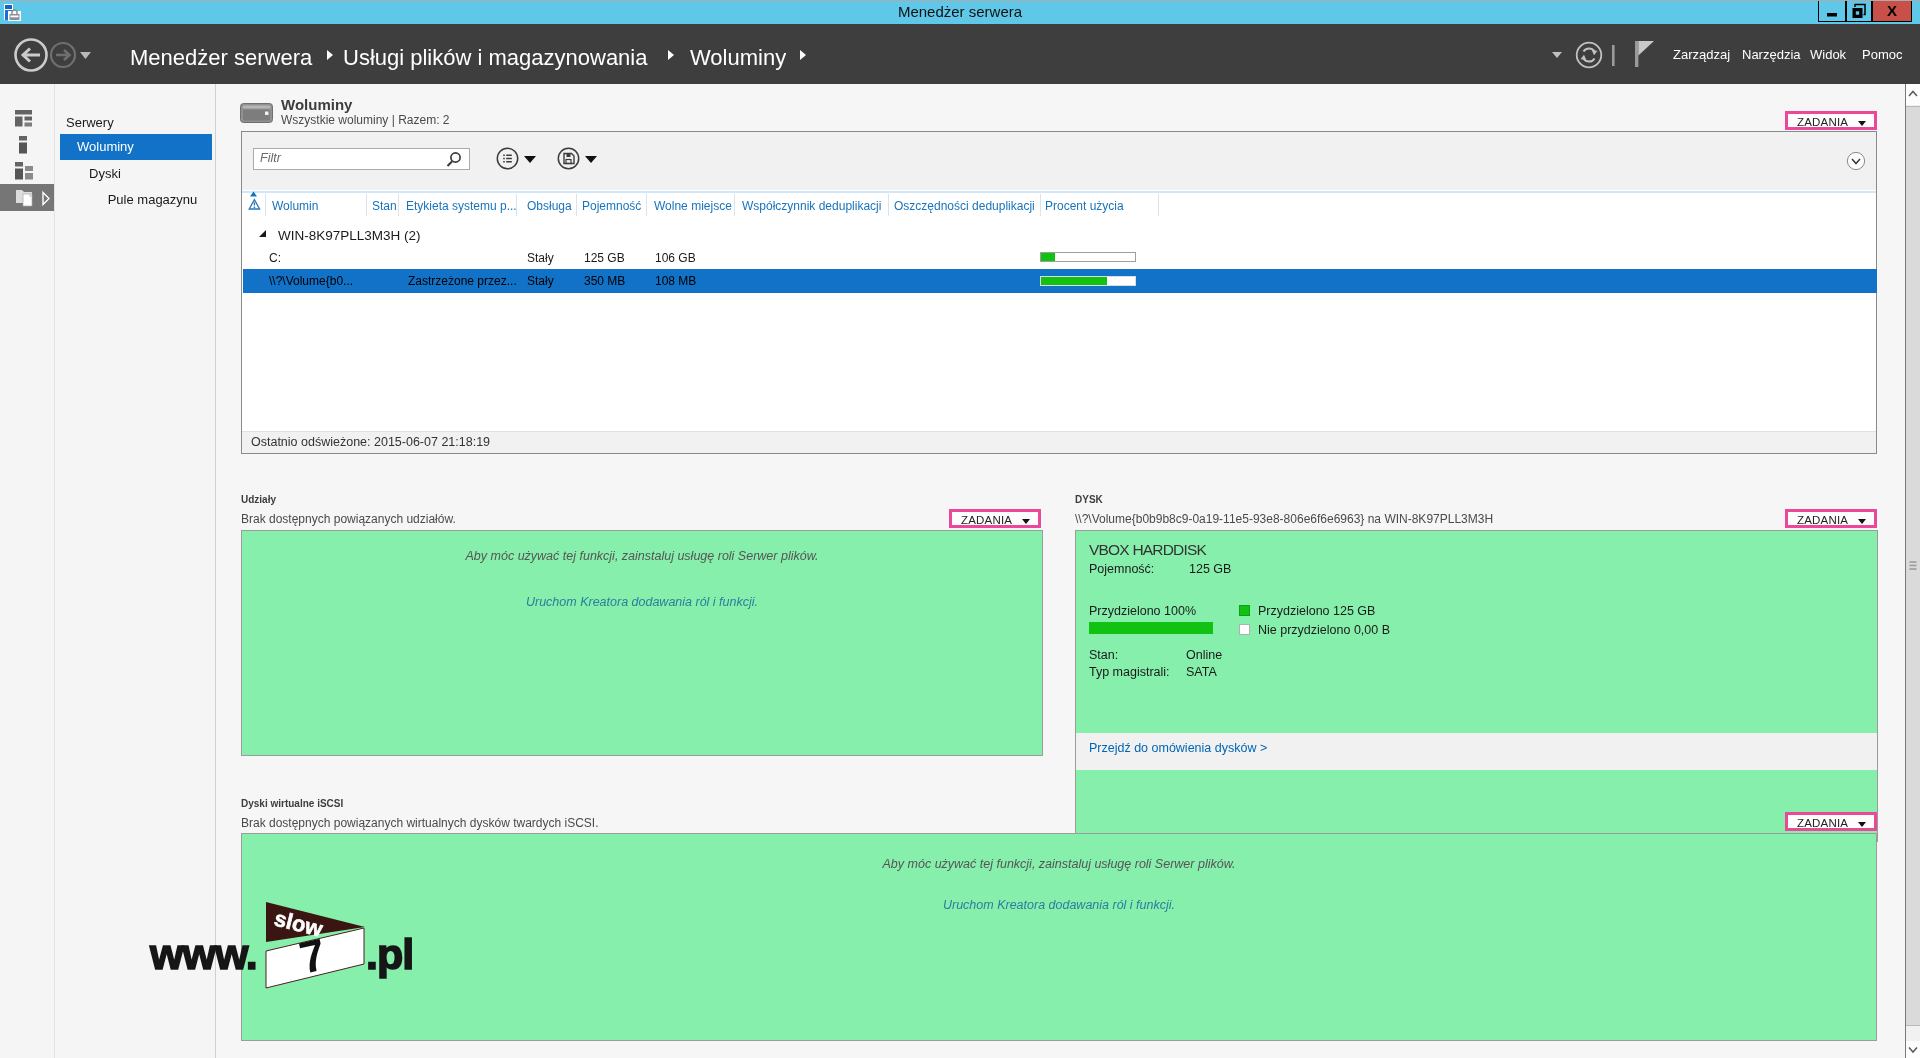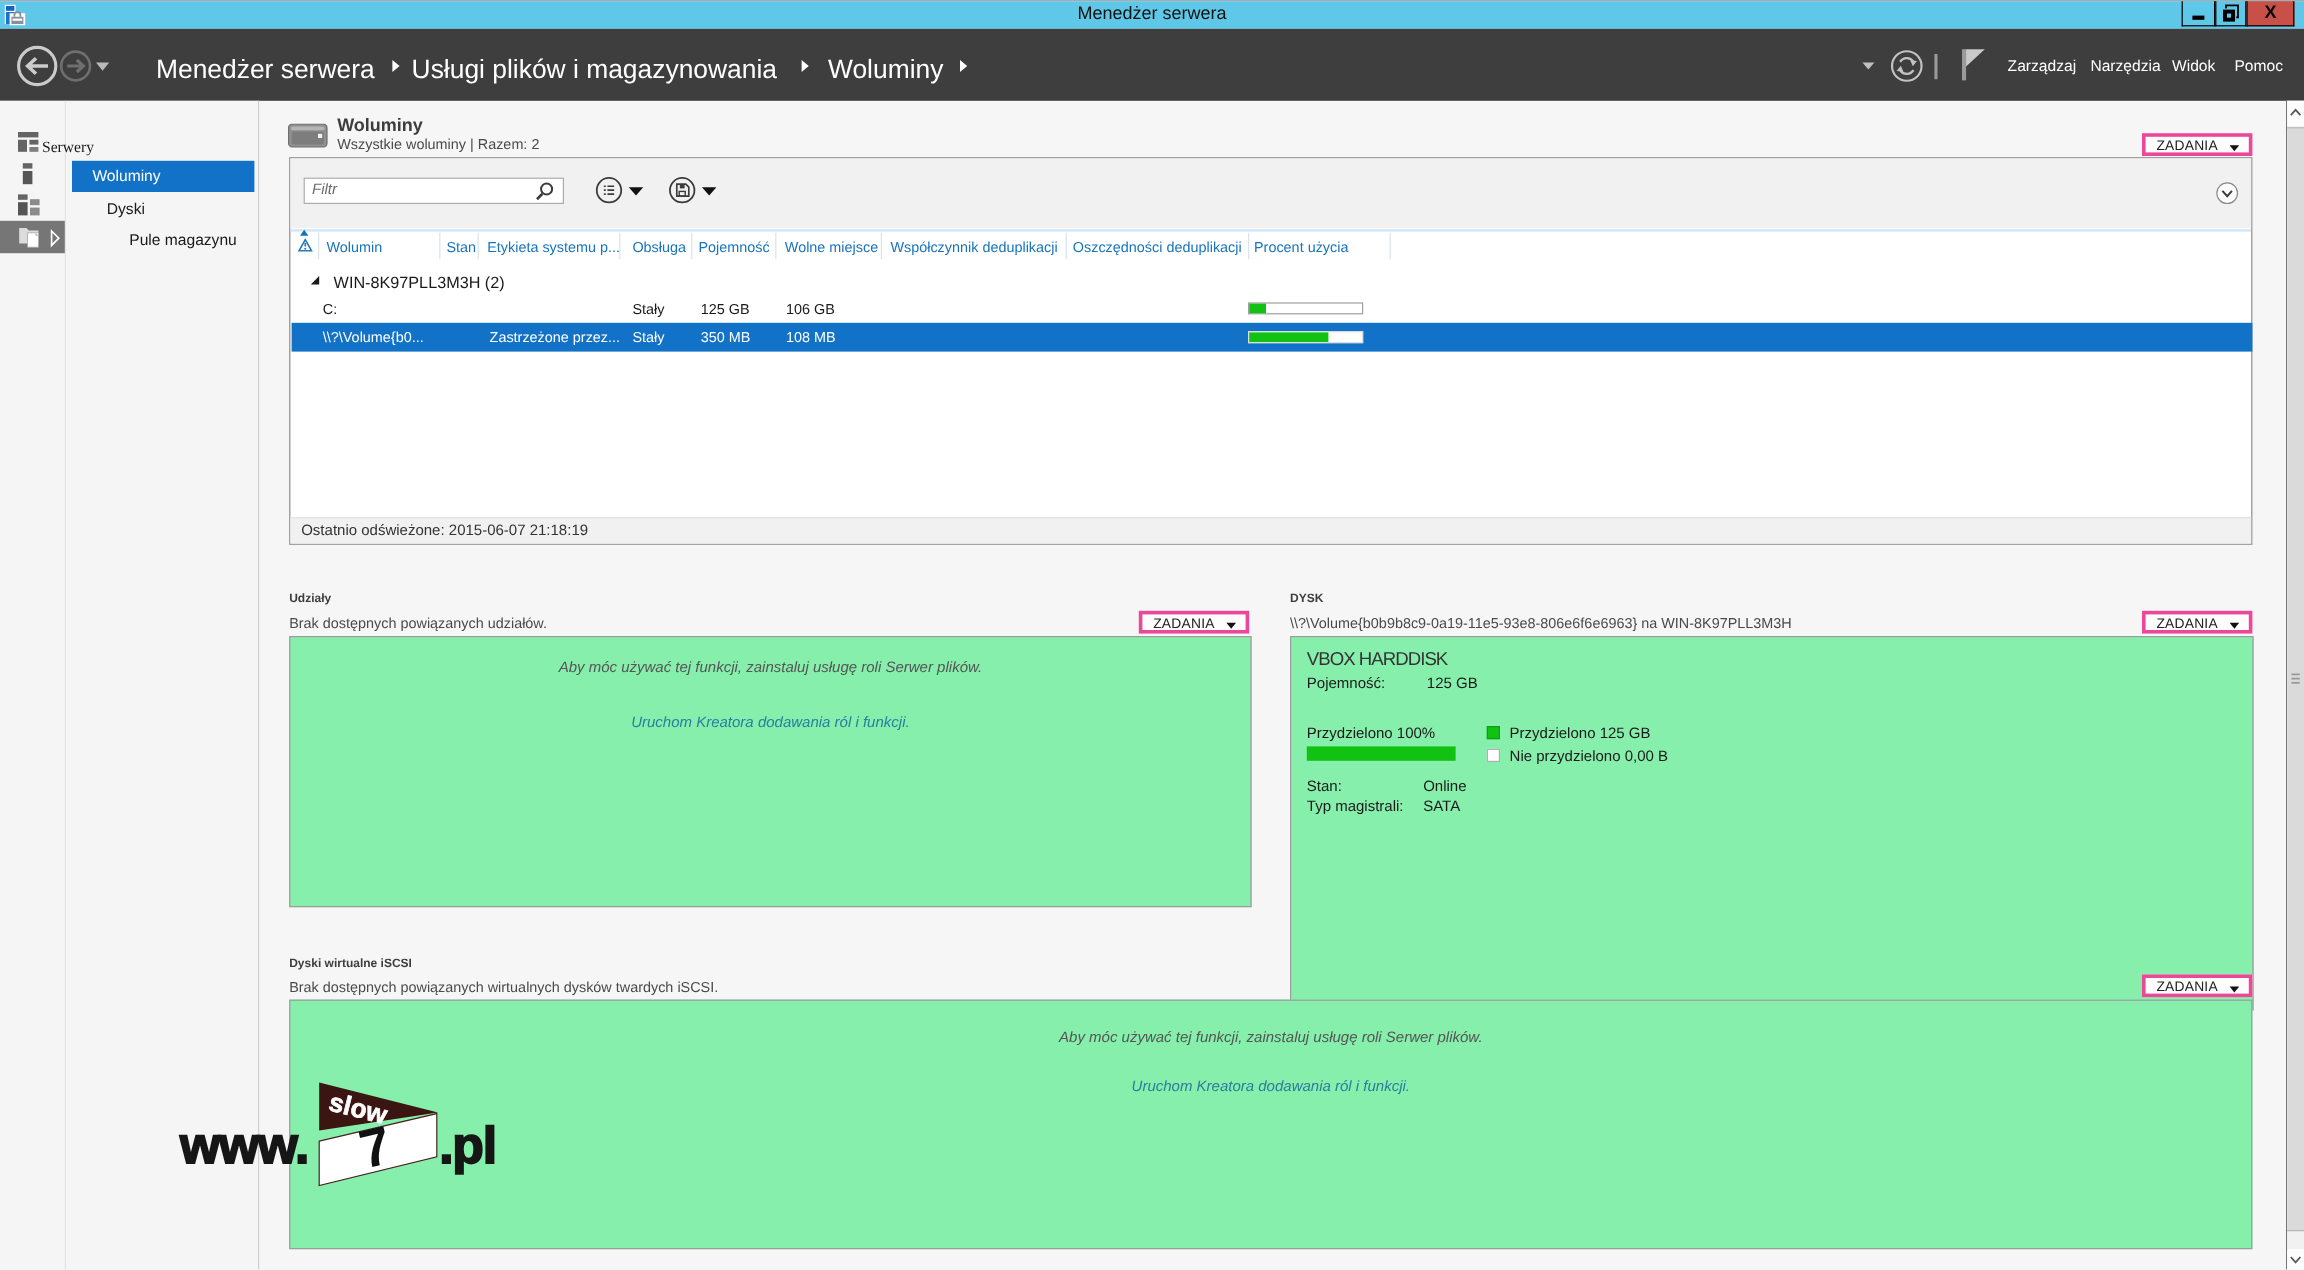--- a/index.html
+++ b/index.html
@@ -40,21 +40,21 @@
   #toolbar { left:0; top:0; width:1634px; height:58px; background:#f1f1f1; }
   #filterbox { left:11px; top:16px; width:217px; height:22px; background:#fff; border:1px solid #ababab; }
   #filtertext { left:18px; top:19px; font-size:12.5px; font-style:italic; color:#6a6a6a; }
   .caret { width:0; height:0; border-top:7px solid #111; border-left:6px solid transparent; border-right:6px solid transparent; }
 
   
   .hsep { top:62px; width:1px; height:22px; background:#d8e4ef; }
   .hcell { top:67px; font-size:12px; color:#1874bc; white-space:nowrap; }
   .rowtext { font-size:12px; color:#1a1a1a; white-space:nowrap; }
   #selrow { left:1px; top:137px; width:1634px; height:24px; background:#1272c8; }
-  #selrow .rowtext { color:#ffffff; }
+  #selrow .rowtext { color:#000000; }
   .pbar { width:96px; height:10px; background:#fff; border:1px solid #9e9e9e; }
   .pfill { height:8px; background:#12c212; }
   #statusbar { left:0; top:299px; width:1634px; height:22px; background:#f1f1f1; border-top:1px solid #e0e0e0; font-size:12.5px; color:#333; line-height:21px; }
 
   
   .panel { border:1px solid #9c9c9c; background:#86efac; }
   .msgital { font-style:italic; font-size:12.5px; color:#555; text-align:center; width:100%; }
   .linkteal { font-style:italic; font-size:12.5px; color:#2c7c9e; text-align:center; width:100%; }
   .lbl { font-size:12.5px; color:#1a1a1a; white-space:nowrap; }
 </style>
@@ -127,21 +127,21 @@
       <rect x="25" y="82" width="8" height="5" fill="#8b8b8b"></rect>
       <rect x="25" y="89" width="8" height="6.5" fill="#8b8b8b"></rect>
     </g>
     <g>
       <path d="M16 106 h6 l2 2 h8 v11 h-16 z" fill="#dcdcdc"></path>
       <rect x="23" y="110" width="9" height="12" fill="#fff" stroke="#aaa" stroke-width="0.7"></rect>
       <path d="M29.5 110 v2.5 h2.5 z" fill="#bbb"></path>
       <path d="M43 108.5 l6 6 l-6 6 z" fill="none" stroke="#fff" stroke-width="1.4"></path>
     </g>
   </svg>
-  <div class="navitem abs" style="top:110px; padding-left:35px;font-family:Liberation Serif, serif;">Serwery</div>
+  <div class="navitem abs" style="top:110px; padding-left:66px;">Serwery</div>
   <div id="nav-woluminy" class="abs" style="padding-left:17px;">Woluminy</div>
   <div class="navitem abs" style="top:161px; padding-left:89px;">Dyski</div>
   <div class="navitem abs" style="top:187px; padding-left:89px;text-align:center;">Pule magazynu</div>
 
   <svg class="abs" style="left:240px; top:103px;" width="34" height="21" viewBox="0 0 34 21">
     <rect x="0.5" y="0.5" width="32" height="19" rx="3" fill="#919191" stroke="#6f6f6f"></rect>
     <rect x="2.5" y="2.5" width="28" height="3" rx="1.5" fill="#b5b5b5"></rect>
     <rect x="3" y="6.5" width="27" height="11" rx="1.5" fill="#7d7d7d"></rect>
     <rect x="25" y="8.5" width="3.5" height="3.5" fill="#f2f2f2"></rect>
   </svg>
@@ -250,20 +250,23 @@
     <div class="lbl abs" style="left:13px; top:73px;">Przydzielono 100%</div>
     <div class="abs" style="left:13px; top:91px; width:124px; height:12px; background:#12c212;"></div>
     <div class="abs" style="left:163px; top:74px; width:11px; height:11px; background:#12c212; border:1px solid #0f9f0f;"></div>
     <div class="lbl abs" style="left:182px; top:73px;">Przydzielono 125 GB</div>
     <div class="abs" style="left:163px; top:93px; width:11px; height:11px; background:#fff; border:1px solid #b0b0b0;"></div>
     <div class="lbl abs" style="left:182px; top:92px;">Nie przydzielono 0,00 B</div>
     <div class="lbl abs" style="left:13px; top:117px;">Stan:</div>
     <div class="lbl abs" style="left:110px; top:117px;">Online</div>
     <div class="lbl abs" style="left:13px; top:134px;">Typ magistrali:</div>
     <div class="lbl abs" style="left:110px; top:134px;">SATA</div>
+    <div class="abs" style="left:0; top:202px; width:801px; height:37px; background:#f1f1f1;">
+      <div class="abs" style="left:13px; top:8px; font-size:12.5px; color:#0066b4;">Przejdź do omówienia dysków &gt;</div>
+    </div>
   </div>
 
   <div class="sectitle abs" style="left:241px; top:798px;">Dyski wirtualne iSCSI</div>
   <div class="secsub abs" style="left:241px; top:816px;">Brak dostępnych powiązanych wirtualnych dysków twardych iSCSI.</div>
   <div class="zadania abs" style="left:1785px; top:812px;"><span>ZADANIA</span><i></i></div>
   <div class="panel abs" style="left:241px; top:833px; width:1636px; height:208px;">
     <div class="msgital abs" style="top:23px;">Aby móc używać tej funkcji, zainstaluj usługę roli Serwer plików.</div>
     <div class="linkteal abs" style="top:64px;">Uruchom Kreatora dodawania ról i funkcji.</div>
   </div>
 

